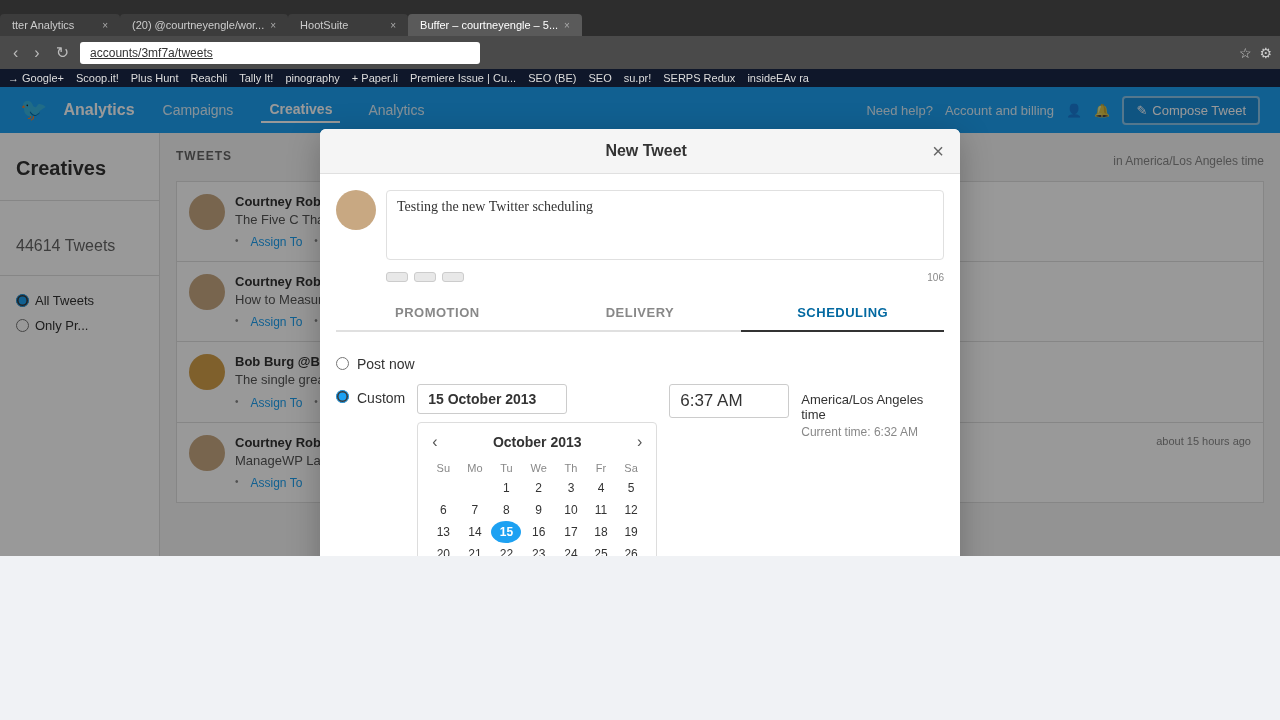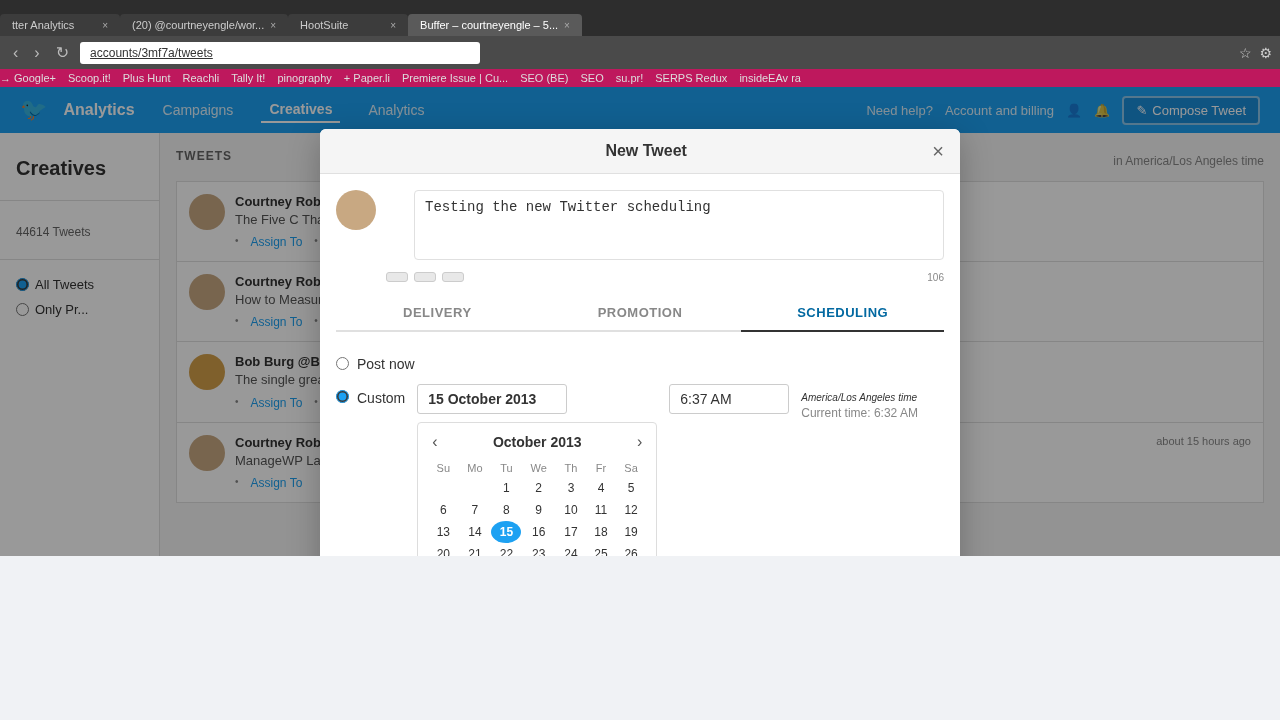--- a/index.html
+++ b/index.html
@@ -9,42 +9,42 @@
     .browser-chrome { background: #3c3c3c; width: 1280px; height: 556px; position: relative; }
     .browser-tabs { background: #2d2d2d; display: flex; align-items: flex-end; padding: 6px 0 0 0; height: 36px; }
     .browser-tab { background: #3c3c3c; color: #ccc; font-size: 11px; padding: 5px 12px; border-radius: 4px 4px 0 0; display: flex; align-items: center; gap: 6px; min-width: 120px; max-width: 180px; cursor: pointer; }
     .browser-tab.active { background: #5a5a5a; color: #fff; }
     .browser-tab .tab-close { color: #aaa; font-size: 10px; margin-left: auto; cursor: pointer; }
     .browser-bar { background: #4a4a4a; padding: 5px 8px; display: flex; align-items: center; gap: 6px; }
     .browser-nav-btn { color: #bbb; font-size: 16px; cursor: pointer; padding: 2px 5px; }
     .browser-url { background: #fff; border-radius: 3px; padding: 4px 10px; flex: 1; font-size: 12px; color: #333; max-width: 400px; text-decoration: underline; }
     .browser-actions { display: flex; gap: 8px; margin-left: auto; }
     .browser-action-icon { color: #ccc; font-size: 14px; cursor: pointer; }
-    .bookmarks-bar { background: #be185d; padding: 3px 0; display: flex; gap: 12px; align-items: center; }
+    .bookmarks-bar { background: #0f172a; padding: 3px 8px; display: flex; gap: 12px; align-items: center; }
     .bookmark-item { color: #ddd; font-size: 11px; cursor: pointer; white-space: nowrap; }
 
     
     .page-content { background: #f5f5f5; height: calc(720px - 36px - 32px - 24px); position: relative; overflow: hidden; }
 
     
     .twitter-header { background: #1da1f2; padding: 0 20px; display: flex; align-items: center; height: 46px; }
     .twitter-logo { color: #fff; font-size: 22px; margin-right: 16px; }
     .twitter-nav { display: flex; align-items: center; gap: 20px; flex: 1; }
     .twitter-nav-item { color: rgba(255,255,255,0.85); font-size: 14px; cursor: pointer; padding: 4px 8px; }
     .twitter-nav-item.active { color: #fff; border-bottom: 2px solid #fff; font-weight: bold; }
     .twitter-nav-right { display: flex; align-items: center; gap: 12px; margin-left: auto; }
     .twitter-nav-right-item { color: rgba(255,255,255,0.85); font-size: 13px; cursor: pointer; }
     .twitter-compose-btn { background: #1a8cd8; border: 2px solid rgba(255,255,255,0.5); color: #fff; border-radius: 4px; padding: 5px 12px; font-size: 13px; cursor: pointer; display: flex; align-items: center; gap: 5px; }
 
     .page-body { display: flex; height: calc(100% - 46px); }
 
     .sidebar { background: #fff; width: 160px; border-right: 1px solid #e0e0e0; padding: 16px 0; flex-shrink: 0; }
     .sidebar-section { padding: 8px 16px; }
     .sidebar-title { font-size: 20px; font-weight: bold; color: #333; }
-    .sidebar-count { font-size: 12px; color: #666; margin-top: 4px; }
+    .sidebar-count { font-size: 16px; color: #666; margin-top: 16px; }
     .sidebar-divider { border: none; border-top: 1px solid #e0e0e0; margin: 12px 0; }
     .sidebar-filter { display: flex; align-items: center; gap: 6px; padding: 5px 16px; font-size: 13px; color: #333; cursor: pointer; }
     .sidebar-filter input[type=radio] { accent-color: #1da1f2; }
 
     .main-content { flex: 1; padding: 16px; overflow-y: auto; }
     .section-label { font-size: 12px; font-weight: bold; color: #666; letter-spacing: 1px; text-transform: uppercase; margin-bottom: 10px; }
     .tweet-list { display: flex; flex-direction: column; gap: 0; }
     .tweet-item { background: #fff; border: 1px solid #e0e0e0; border-top: none; padding: 12px; display: flex; gap: 10px; }
     .tweet-item:first-child { border-top: 1px solid #e0e0e0; }
     .tweet-avatar { width: 36px; height: 36px; border-radius: 50%; background: #ccc; flex-shrink: 0; overflow: hidden; }
@@ -61,21 +61,21 @@
 
     
     .modal { background: #fff; border-radius: 6px; width: 640px; box-shadow: 0 8px 32px rgba(0,0,0,0.25); position: relative; }
     .modal-header { background: #f5f5f5; border-bottom: 1px solid #e0e0e0; padding: 12px 16px; display: flex; align-items: center; justify-content: space-between; border-radius: 6px 6px 0 0; }
     .modal-title { font-size: 16px; font-weight: bold; color: #333; flex: 1; text-align: center; }
     .modal-close { color: #666; font-size: 20px; cursor: pointer; background: none; border: none; line-height: 1; }
 
     .modal-body { padding: 16px; }
     .tweet-compose { display: flex; gap: 10px; margin-bottom: 12px; }
     .compose-avatar { width: 40px; height: 40px; border-radius: 50%; background: #aaa; flex-shrink: 0; }
-    .compose-textarea { flex: 1; border: 1px solid #e0e0e0; border-radius: 4px; padding: 8px 10px; font-size: 14px; resize: none; height: 70px; color: #333; font-family: Liberation Mono, monospace; margin-left: 28px; }
+    .compose-textarea { flex: 1; border: 1px solid #e0e0e0; border-radius: 4px; padding: 8px 10px; font-size: 14px; resize: none; height: 70px; color: #333; font-family: Liberation Serif, serif; }
     .compose-toolbar { display: flex; justify-content: space-between; align-items: center; margin-bottom: 12px; padding-left: 50px; }
     .compose-tools { display: flex; gap: 6px; }
     .compose-tool-btn { background: #e8e8e8; border: 1px solid #ccc; border-radius: 3px; padding: 4px 10px; cursor: pointer; font-size: 12px; color: #555; }
     .char-count { font-size: 10px; color: #888; }
 
     
     .modal-tabs { display: flex; border-bottom: 2px solid #e0e0e0; margin-bottom: 16px; }
     .modal-tab { flex: 1; text-align: center; padding: 10px; font-size: 13px; font-weight: bold; color: #888; cursor: pointer; letter-spacing: 0.5px; border-bottom: 2px solid transparent; margin-bottom: -2px; }
     .modal-tab.active { color: #0369a1; border-bottom: 2px solid #333; }
 
@@ -92,25 +92,25 @@
     .cal-title { font-size: 14px; font-weight: bold; color: #333; }
     .cal-nav-btn { background: none; border: none; cursor: pointer; color: #555; font-size: 16px; padding: 0 4px; }
     .cal-grid { width: 100%; border-collapse: collapse; }
     .cal-grid th { font-size: 11px; color: #888; text-align: center; padding: 3px; font-weight: normal; }
     .cal-grid td { font-size: 12px; text-align: center; padding: 4px 3px; color: #333; cursor: pointer; }
     .cal-grid td.today { background: #1da1f2; color: #fff; border-radius: 50%; font-weight: bold; }
     .cal-grid td.empty { color: transparent; cursor: default; }
 
     
     .time-section { display: flex; flex-direction: column; gap: 6px; }
-    .time-input { border: 1px solid #ccc; border-radius: 3px; padding: 6px 10px; font-size: 14px; color: #333; width: 120px; }
+    .time-input { border: 1px solid #ccc; border-radius: 3px; padding: 6px 10px; font-size: 17px; color: #333; width: 120px; }
     .time-dropdown { border: 1px solid #ddd; border-radius: 4px; background: #fff; width: 120px; max-height: 150px; overflow-y: auto; }
     .time-option { padding: 6px 10px; font-size: 13px; color: #1da1f2; cursor: pointer; }
 
-    .timezone-info { font-size: 10px; color: #333; font-style: italic; }
+    .timezone-info { font-size: 13px; color: #333; }
     .current-time-label { font-size: 12px; color: #888; margin-top: 3px; }
 
     
     .schedule-btn { background: #55acd8; color: #fff; border: none; border-radius: 4px; padding: 10px 20px; font-size: 14px; font-weight: bold; cursor: pointer; margin-top: 16px; }
   </style>
 </head>
 <body>
 
 <div class="browser-chrome">
 
@@ -301,22 +301,22 @@
             <div class="compose-tools">
               <button class="compose-tool-btn"></button>
               <button class="compose-tool-btn"></button>
               <button class="compose-tool-btn"></button>
             </div>
             <div class="char-count">106</div>
           </div>
 
           
           <div class="modal-tabs">
+            <div class="modal-tab">PROMOTION</div>
             <div class="modal-tab">DELIVERY</div>
-            <div class="modal-tab">PROMOTION</div>
             <div class="modal-tab active">SCHEDULING</div>
           </div>
 
           
           <div class="scheduling-section">
 
             <div class="radio-row">
               <input type="radio" name="schedule-type" id="post-now" style="">
               <label class="radio-label" for="post-now">Post now</label>
             </div>

